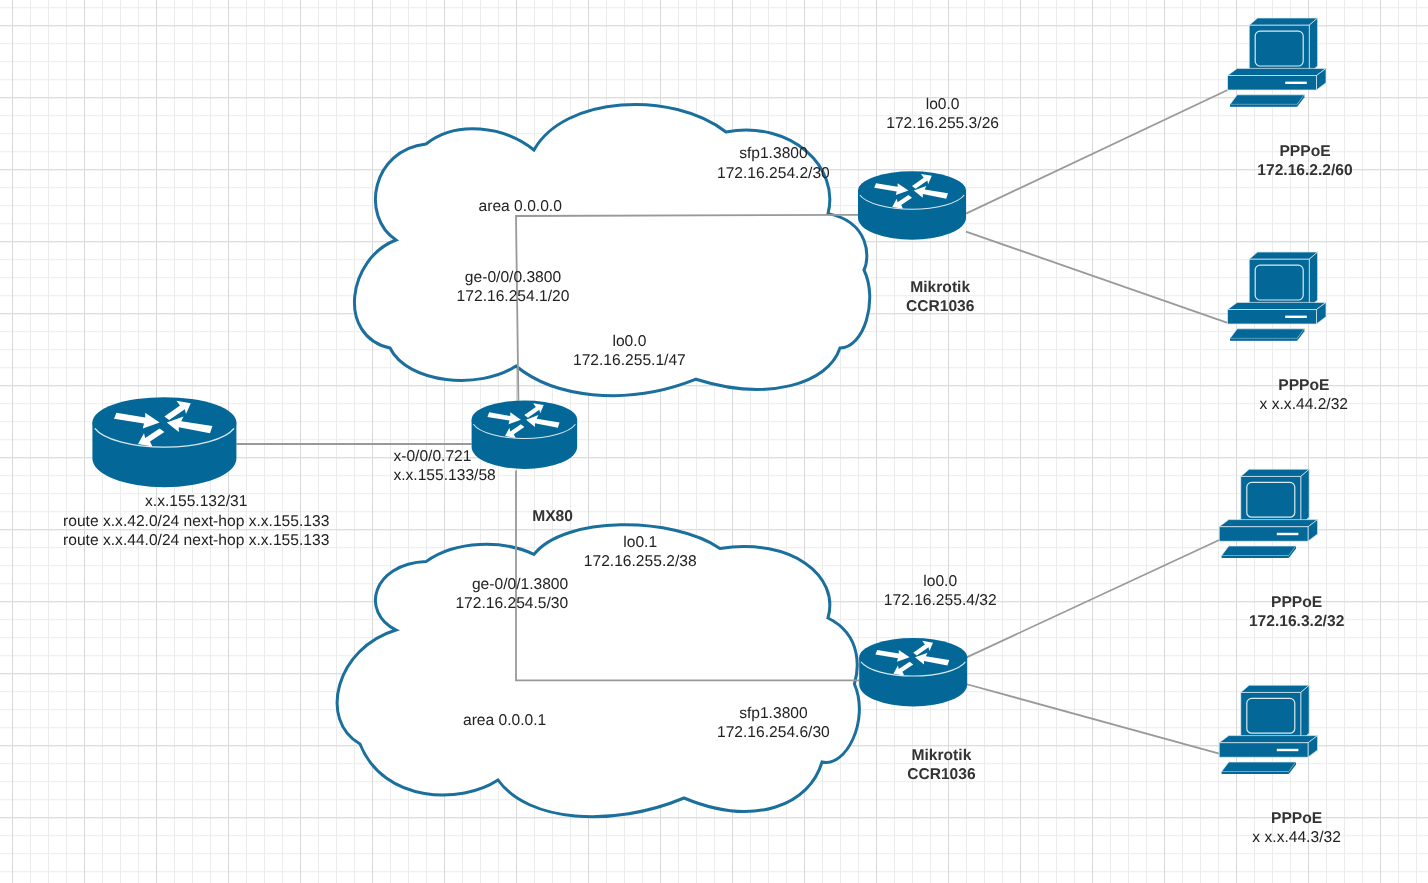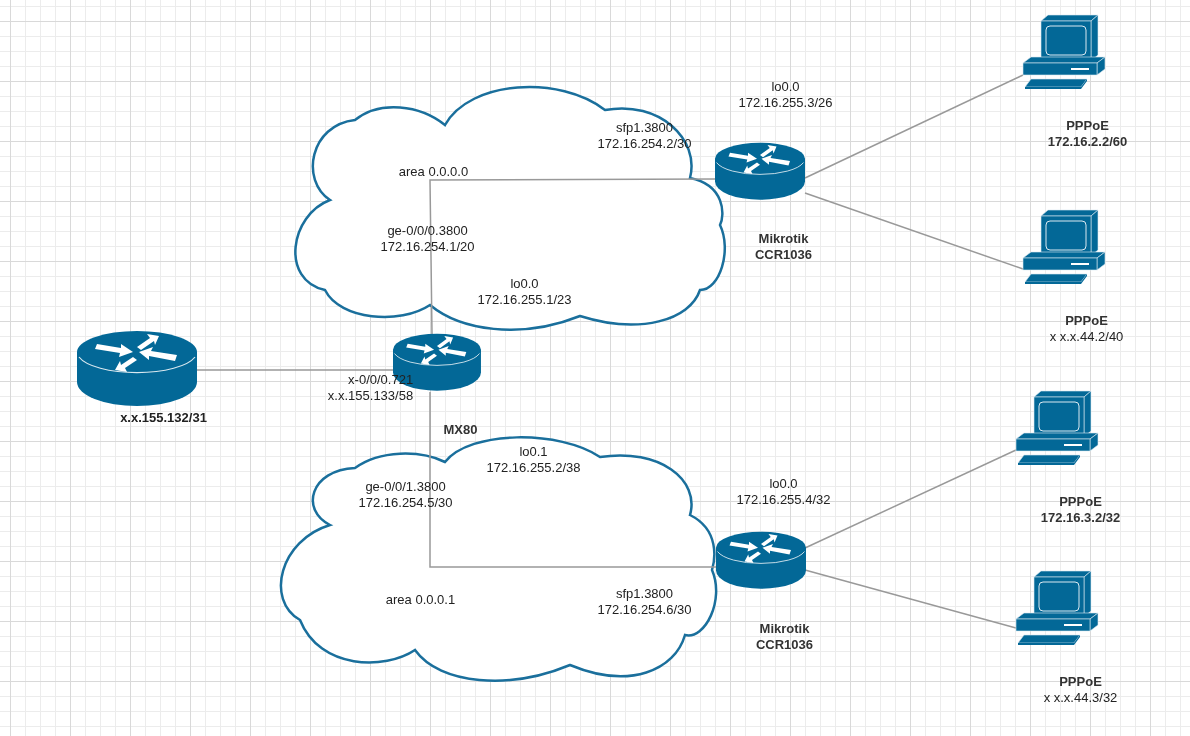--- a/index.html
+++ b/index.html
@@ -96,47 +96,49 @@
 <div class="lbl" style="left:621px;top:120px;">
   <span>sfp1.3800</span>
   <span>172.16.254.2/30</span>
 </div>
 <div class="lbl" style="left:382px;top:223px;margin-left:22px;">
   <span>ge-0/0/0.3800</span>
   <span>172.16.254.1/20</span>
 </div>
 <div class="lbl" style="left:501px;top:276px;">
   <span>lo0.0</span>
-  <span>172.16.255.1/23</span>
+  <span>172.16.255.1/47</span>
 </div>
 <div class="lbl" style="left:762px;top:79px;">
   <span>lo0.0</span>
   <span>172.16.255.3/26</span>
 </div>
 <div class="lbl bold" style="left:760px;top:231px;">
   <span>Mikrotik</span>
   <span>CCR1036</span>
 </div>
 
 <div class="lbl" style="left:347px;top:372px;">
-  <span style="text-align:right">x-0/0/0.721</span>
+  <span style="text-align:left">x-0/0/0.721</span>
   <span>x.x.155.133/58</span>
 </div>
-<div class="lbl" style="left:140px;top:410px;font-weight:bold;">
+<div class="lbl" style="left:140px;top:410px;">
   <span>x.x.155.132/31</span>
+  <span>route x.x.42.0/24 next-hop x.x.155.133</span>
+  <span>route x.x.44.0/24 next-hop x.x.155.133</span>
 </div>
 <div class="lbl bold" style="left:437px;top:422px;">
   <span>MX80</span>
 </div>
 
 <div class="lbl" style="left:510px;top:444px;">
   <span>lo0.1</span>
   <span>172.16.255.2/38</span>
 </div>
-<div class="lbl" style="left:382px;top:479px;">
+<div class="lbl" style="left:403px;top:479px;text-align:right;">
   <span>ge-0/0/1.3800</span>
   <span>172.16.254.5/30</span>
 </div>
 <div class="lbl" style="left:397px;top:592px;text-align:right;">
   <span>area 0.0.0.1</span>
 </div>
 <div class="lbl" style="left:621px;top:586px;">
   <span>sfp1.3800</span>
   <span>172.16.254.6/30</span>
 </div>
@@ -148,21 +150,21 @@
   <span>Mikrotik</span>
   <span>CCR1036</span>
 </div>
 
 <div class="lbl bold" style="left:1064px;top:118px;">
   <span>PPPoE</span>
   <span>172.16.2.2/60</span>
 </div>
 <div class="lbl" style="left:1063px;top:313px;">
   <span style="font-weight:bold;color:#333">PPPoE</span>
-  <span>x x.x.44.2/40</span>
+  <span>x x.x.44.2/32</span>
 </div>
 <div class="lbl bold" style="left:1057px;top:494px;">
   <span>PPPoE</span>
   <span>172.16.3.2/32</span>
 </div>
 <div class="lbl" style="left:1057px;top:674px;">
   <span style="font-weight:bold;color:#333">PPPoE</span>
   <span>x x.x.44.3/32</span>
 </div>
 

